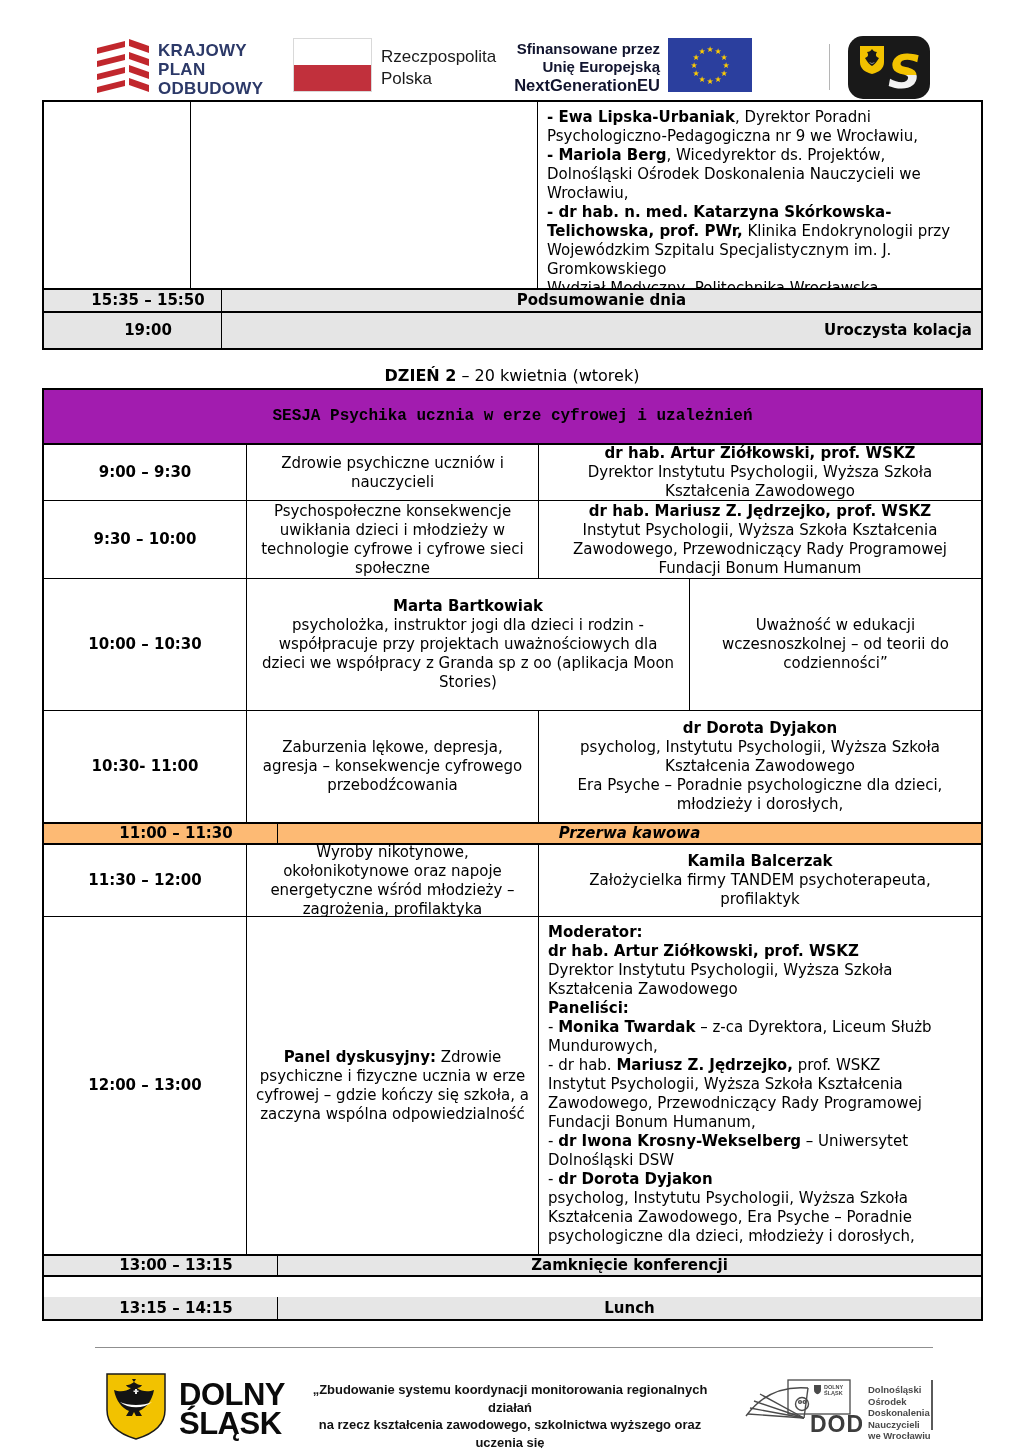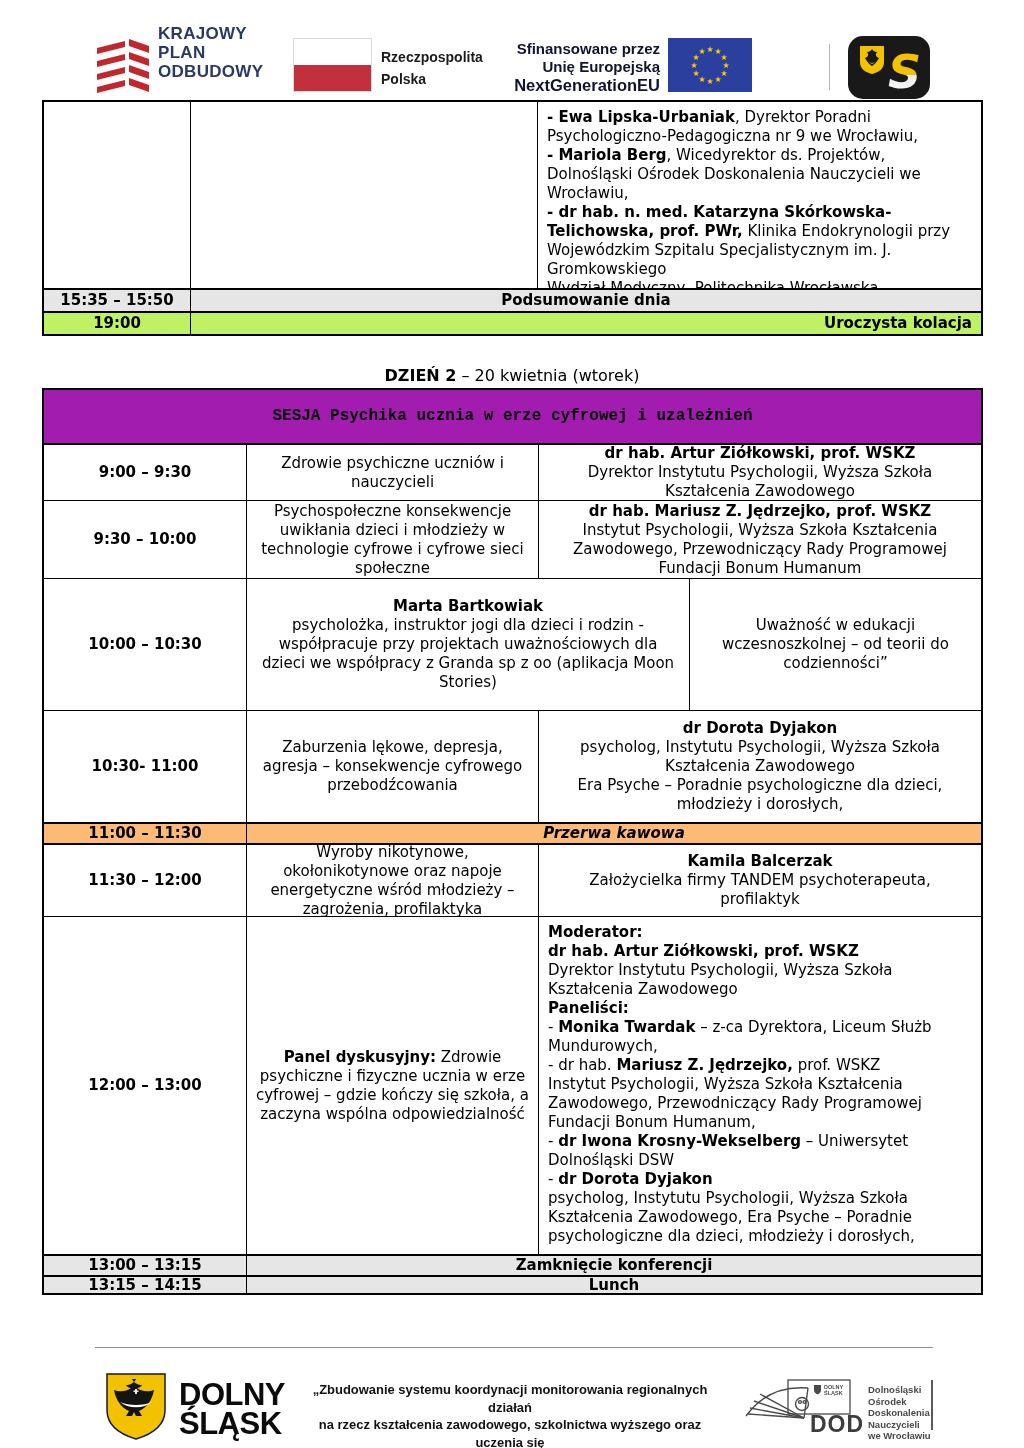--- a/index.html
+++ b/index.html
@@ -6,42 +6,42 @@
   .page{position:relative;width:1024px;height:1448px;background:#fff;overflow:hidden;
         font-family:"DejaVu Sans",sans-serif;color:#000;}
 
   
   .hdr-abs{position:absolute;}
   .kpo-text{font-family:"Liberation Sans",sans-serif;font-weight:bold;font-size:17px;
             line-height:19px;color:#2C3968;letter-spacing:.3px;}
   .pl-flag{width:79px;height:54px;border:1px solid #d9d9d9;box-sizing:border-box;}
   .pl-flag .w{height:50%;background:#fff;}
   .pl-flag .r{height:50%;background:#C1303C;}
-  .pl-name{font-family:"Liberation Sans",sans-serif;font-size:14px;font-weight:bold;
+  .pl-name{font-family:"Liberation Sans",sans-serif;font-size:17px;font-weight:normal;
            color:#1b1b1b;line-height:22px;}
   .eu-fund{font-family:"Liberation Sans",sans-serif;text-align:right;color:#11142e;
            font-size:15px;font-weight:bold;line-height:18px;width:232px;}
   .eu-fund .big{font-size:16.5px;}
   .vsep{width:1px;background:#b5b5b5;}
 
   
   .tbl{position:absolute;left:42px;width:941px;border:2px solid #000;box-sizing:border-box;
        font-size:15px;line-height:19px;}
   .trow{display:flex;box-sizing:border-box;overflow:hidden;}
   .cell{box-sizing:border-box;overflow:hidden;display:flex;flex-direction:column;
         justify-content:center;padding:3px 9px;}
   .cell+.cell{border-left:1.5px solid #000;}
   .bt1{border-top:1px solid #000;}
   .bt2{border-top:2px solid #000;}
   .bb2{border-bottom:2px solid #000;}
   .time{font-weight:bold;text-align:center;align-items:center;}
   .topic{text-align:center;align-items:center;}
   .speaker{text-align:center;align-items:center;}
   .leftcell{text-align:left;align-items:flex-start;justify-content:flex-start;padding-top:6px;}
-  .band{font-weight:bold;}
+  .band{font-weight:bold;padding-left:31px;}
   .band .cell{justify-content:center;}
   .session{display:flex;align-items:center;justify-content:center;text-align:center;
            font-weight:bold;font-size:16px;}
   
   .t1c1{width:146px;flex:none;} .t1c2{width:347px;flex:none;} .t1c3{flex:1;}
   .t1m{flex:1;text-align:center;}
   
   .t2c1{width:202px;flex:none;} .t2c2{width:292px;flex:none;} .t2c3{flex:1;}
   .t2m{flex:1;text-align:center;}
 
@@ -70,21 +70,21 @@
         <path d="M2 25 L30 18 L30 24 L2 31 Z"></path>
         <path d="M2 38 L30 31 L30 37 L2 44 Z"></path>
         <path d="M2 51 L30 44 L30 50 L2 57 Z"></path>
         <path d="M34 3 L54 10 L54 17 L34 10 Z"></path>
         <path d="M34 16 L54 23 L54 30 L34 23 Z"></path>
         <path d="M34 29 L54 36 L54 43 L34 36 Z"></path>
         <path d="M34 42 L54 49 L54 56 L34 49 Z"></path>
       </g>
     </svg>
   </div>
-  <div class="hdr-abs kpo-text" style="left:158px;top:24px;">
+  <div class="hdr-abs kpo-text" style="left:158px;top:41px;">
     <div>KRAJOWY</div>
     <div>PLAN</div>
     <div>ODBUDOWY</div>
   </div>
 
   <div class="hdr-abs pl-flag" style="left:293px;top:38px;">
     <div class="w"></div>
       <div class="r"></div>
   </div>
   <div class="hdr-abs pl-name" style="left:381px;top:46px;">
@@ -145,21 +145,21 @@
       <div class="cell t1c1"></div>
       <div class="cell t1c2"></div>
       <div class="cell t1c3 leftcell">
           <div><b>- Ewa Lipska-Urbaniak</b>, Dyrektor Poradni Psychologiczno-Pedagogiczna nr 9 we Wrocławiu,<br><b>- Mariola Berg</b>, Wicedyrektor ds. Projektów, Dolnośląski Ośrodek Doskonalenia Nauczycieli we Wrocławiu,<br><b>- dr hab. n. med. Katarzyna Skórkowska-Telichowska, prof. PWr,</b> Klinika Endokrynologii przy Wojewódzkim Szpitalu Specjalistycznym im. J. Gromkowskiego<br>Wydział Medyczny, Politechnika Wrocławska</div>
         </div>
     </div>
     <div class="trow band bt2" style="height: 23px; background: rgb(230, 230, 230);">
       <div class="cell t1c1 time">15:35 – 15:50</div>
       <div class="cell t1m" style="text-align:center;">Podsumowanie dnia</div>
     </div>
-    <div class="trow band bt2" style="height: 23px; background: #bef264;">
+    <div class="trow band bt2" style="height: 37px; background: #e5e5e5;">
       <div class="cell t1c1 time">19:00</div>
       <div class="cell t1m" style="text-align:right;">Uroczysta kolacja</div>
     </div>
   </div>
 
   <div class="day-heading" style="top:366px;">
     <b>DZIEŃ 2</b><span> – 20 kwietnia (wtorek)</span>
   </div>
 
   <div class="tbl" style="top:388px;">
@@ -219,21 +219,21 @@
       <div class="cell t2c3 leftcell">
           <div><b>Moderator:</b><br><b>dr hab. Artur Ziółkowski, prof. WSKZ</b><br>Dyrektor Instytutu Psychologii, Wyższa Szkoła Kształcenia Zawodowego<br><b>Paneliści:</b><br>- <b>Monika Twardak</b> – z-ca Dyrektora, Liceum Służb Mundurowych,<br>- dr hab. <b>Mariusz Z. Jędrzejko,</b> prof. WSKZ<br>Instytut Psychologii, Wyższa Szkoła Kształcenia Zawodowego, Przewodniczący Rady Programowej Fundacji Bonum Humanum,<br>- <b>dr Iwona Krosny-Wekselberg</b> – Uniwersytet Dolnośląski DSW<br>- <b>dr Dorota Dyjakon</b><br>psycholog, Instytutu Psychologii, Wyższa Szkoła Kształcenia Zawodowego, Era Psyche – Poradnie psychologiczne dla dzieci, młodzieży i dorosłych,</div>
         </div>
     </div>
 
     <div class="trow band bt2 bb2" style="height: 23px; background: rgb(230, 230, 230);">
       <div class="cell t2c1 time">13:00 – 13:15</div>
       <div class="cell t2m" style="text-align:center;">Zamknięcie konferencji</div>
     </div>
 
-    <div class="trow band" style="height: 16px; background: rgb(230, 230, 230);">
+    <div class="trow band" style="height: 22px; background: rgb(230, 230, 230); margin-top: 20px;">
       <div class="cell t2c1 time">13:15 – 14:15</div>
       <div class="cell t2m" style="text-align:center;">Lunch</div>
     </div>
   </div>
 
   <div class="foot-rule" style="left:95px;top:1347px;width:838px;"></div>
 
   <div style="position:absolute;left:104px;top:1371px;">
     <svg width="64" height="72" viewBox="0 0 64 72">
       <path d="M3 3 h58 v36 c0 16 -12 24 -29 29 C15 63 3 55 3 39 Z" fill="#F2C200" stroke="#1a1a1a" stroke-width="1.5"></path>

